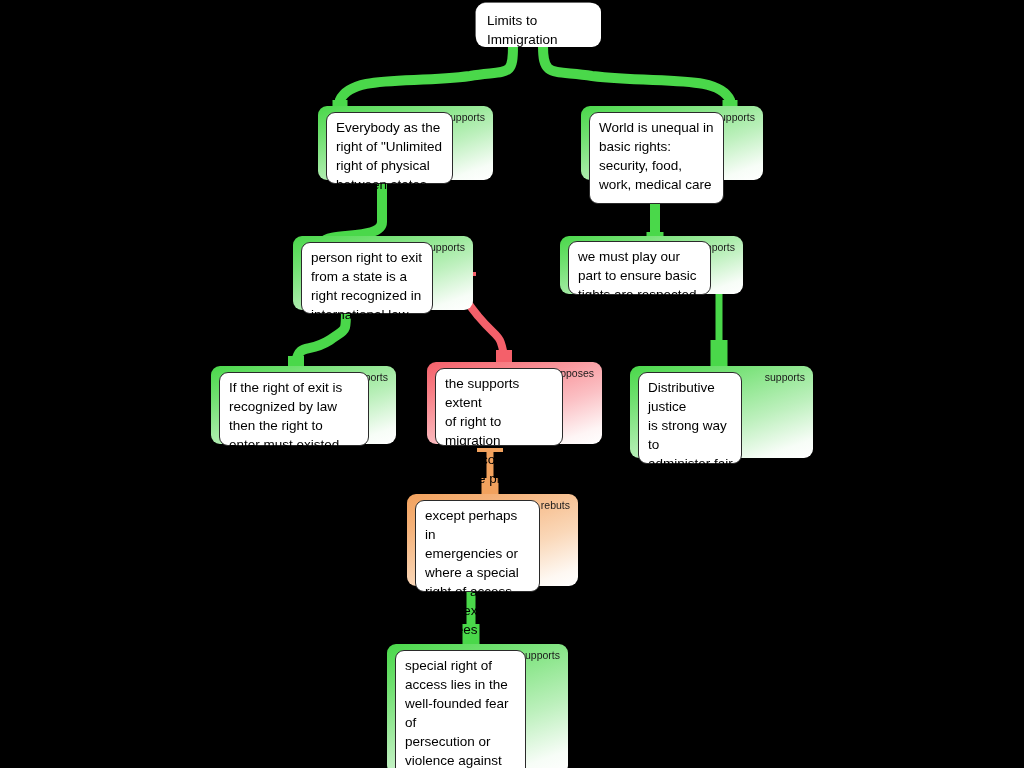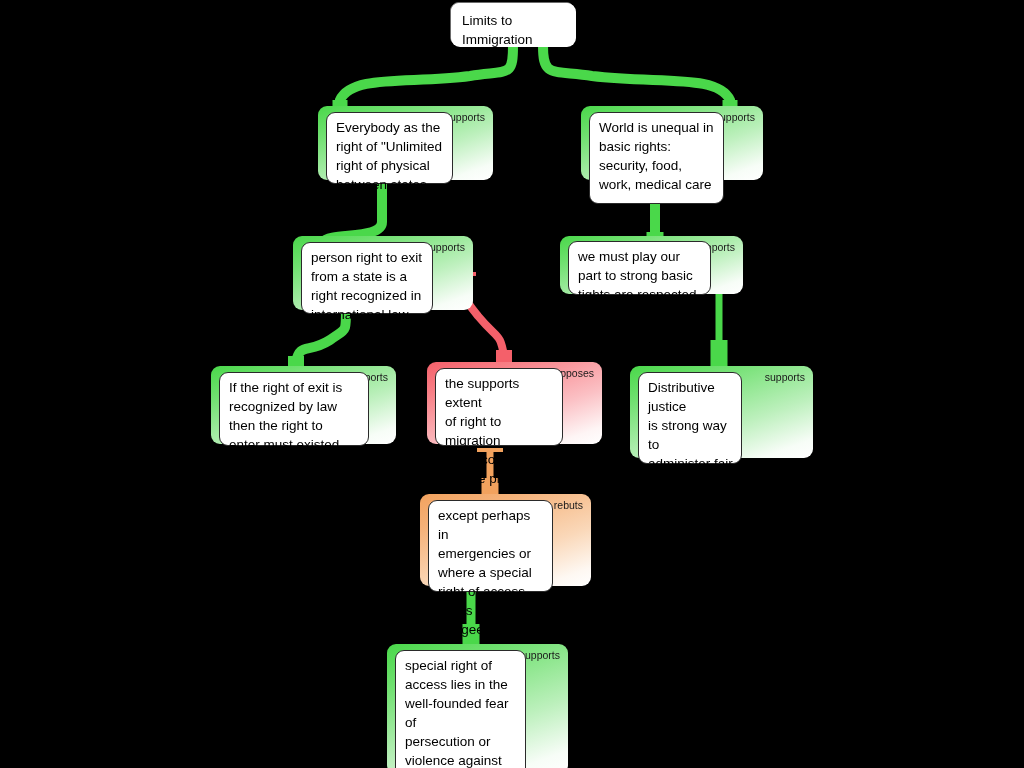--- a/index.html
+++ b/index.html
@@ -107,21 +107,21 @@
     <path d="M 719 340 L 719 366" fill="none" stroke="#4ad84a" stroke-width="17" stroke-linecap="butt"></path>
 
     <path d="M 477 450 L 503 450" fill="none" stroke="#f2a25e" stroke-width="4" stroke-linecap="butt"></path>
     <path d="M 490 452 L 490 482" fill="none" stroke="#f2a25e" stroke-width="7" stroke-linecap="butt"></path>
     <path d="M 490 478 L 490 498" fill="none" stroke="#f2a25e" stroke-width="17" stroke-linecap="butt"></path>
 
     <path d="M 471 590 L 471 630" fill="none" stroke="#4ad84a" stroke-width="9" stroke-linecap="butt"></path>
     <path d="M 471 624 L 471 648" fill="none" stroke="#4ad84a" stroke-width="17" stroke-linecap="butt"></path>
   </svg>
 
-  <div class="card root" style="left:450px; top:2px; width:125px; height:44px;">
+  <div class="card root" style="left:475px; top:2px; width:125px; height:44px;border-radius:12px;">
     <div class="card-text" style="width:125px; height:44px;">Limits to
 Immigration</div>
   </div>
 
   <div class="card supports" style="left:318px; top:106px; width:175px; height:74px;">
     <div class="card-label">supports</div>
     <div class="card-text" style="width:127px; height:72px; top:6px;">Everybody as the
 right of "Unlimited
 right of physical
 between states</div>
@@ -139,21 +139,21 @@
     <div class="card-label">supports</div>
     <div class="card-text" style="width:132px; height:72px; top:6px;">person right to exit
 from a state is a
 right recognized in
 international law</div>
   </div>
 
   <div class="card supports" style="left:560px; top:236px; width:183px; height:58px;">
     <div class="card-label">supports</div>
     <div class="card-text" style="width:143px; height:54px; top:5px;">we must play our
-part to strong basic
+part to ensure basic
 tights are respected</div>
   </div>
 
   <div class="card supports" style="left:211px; top:366px; width:185px; height:78px;">
     <div class="card-label">supports</div>
     <div class="card-text" style="width:150px; height:74px; top:6px;">If the right of exit is
 recognized by law
 then the right to
 enter must existed</div>
   </div>
@@ -168,21 +168,21 @@
 
   <div class="card supports" style="left:630px; top:366px; width:183px; height:92px;">
     <div class="card-label">supports</div>
     <div class="card-text" style="width:104px; height:92px; top:6px;">Distributive justice
 is strong way to
 administer fair way
 to look at basic
 rights</div>
   </div>
 
-  <div class="card rebuts" style="left:420px; top:494px; width:171px; height:92px;">
+  <div class="card rebuts" style="left:407px; top:494px; width:171px; height:92px;">
     <div class="card-label">rebuts</div>
     <div class="card-text" style="width:125px; height:92px; top:6px;">except perhaps in
 emergencies or
 where a special
 right of access
 exists ex: refugees</div>
   </div>
 
   <div class="card supports" style="left:387px; top:644px; width:181px; height:130px;">
     <div class="card-label">supports</div>

